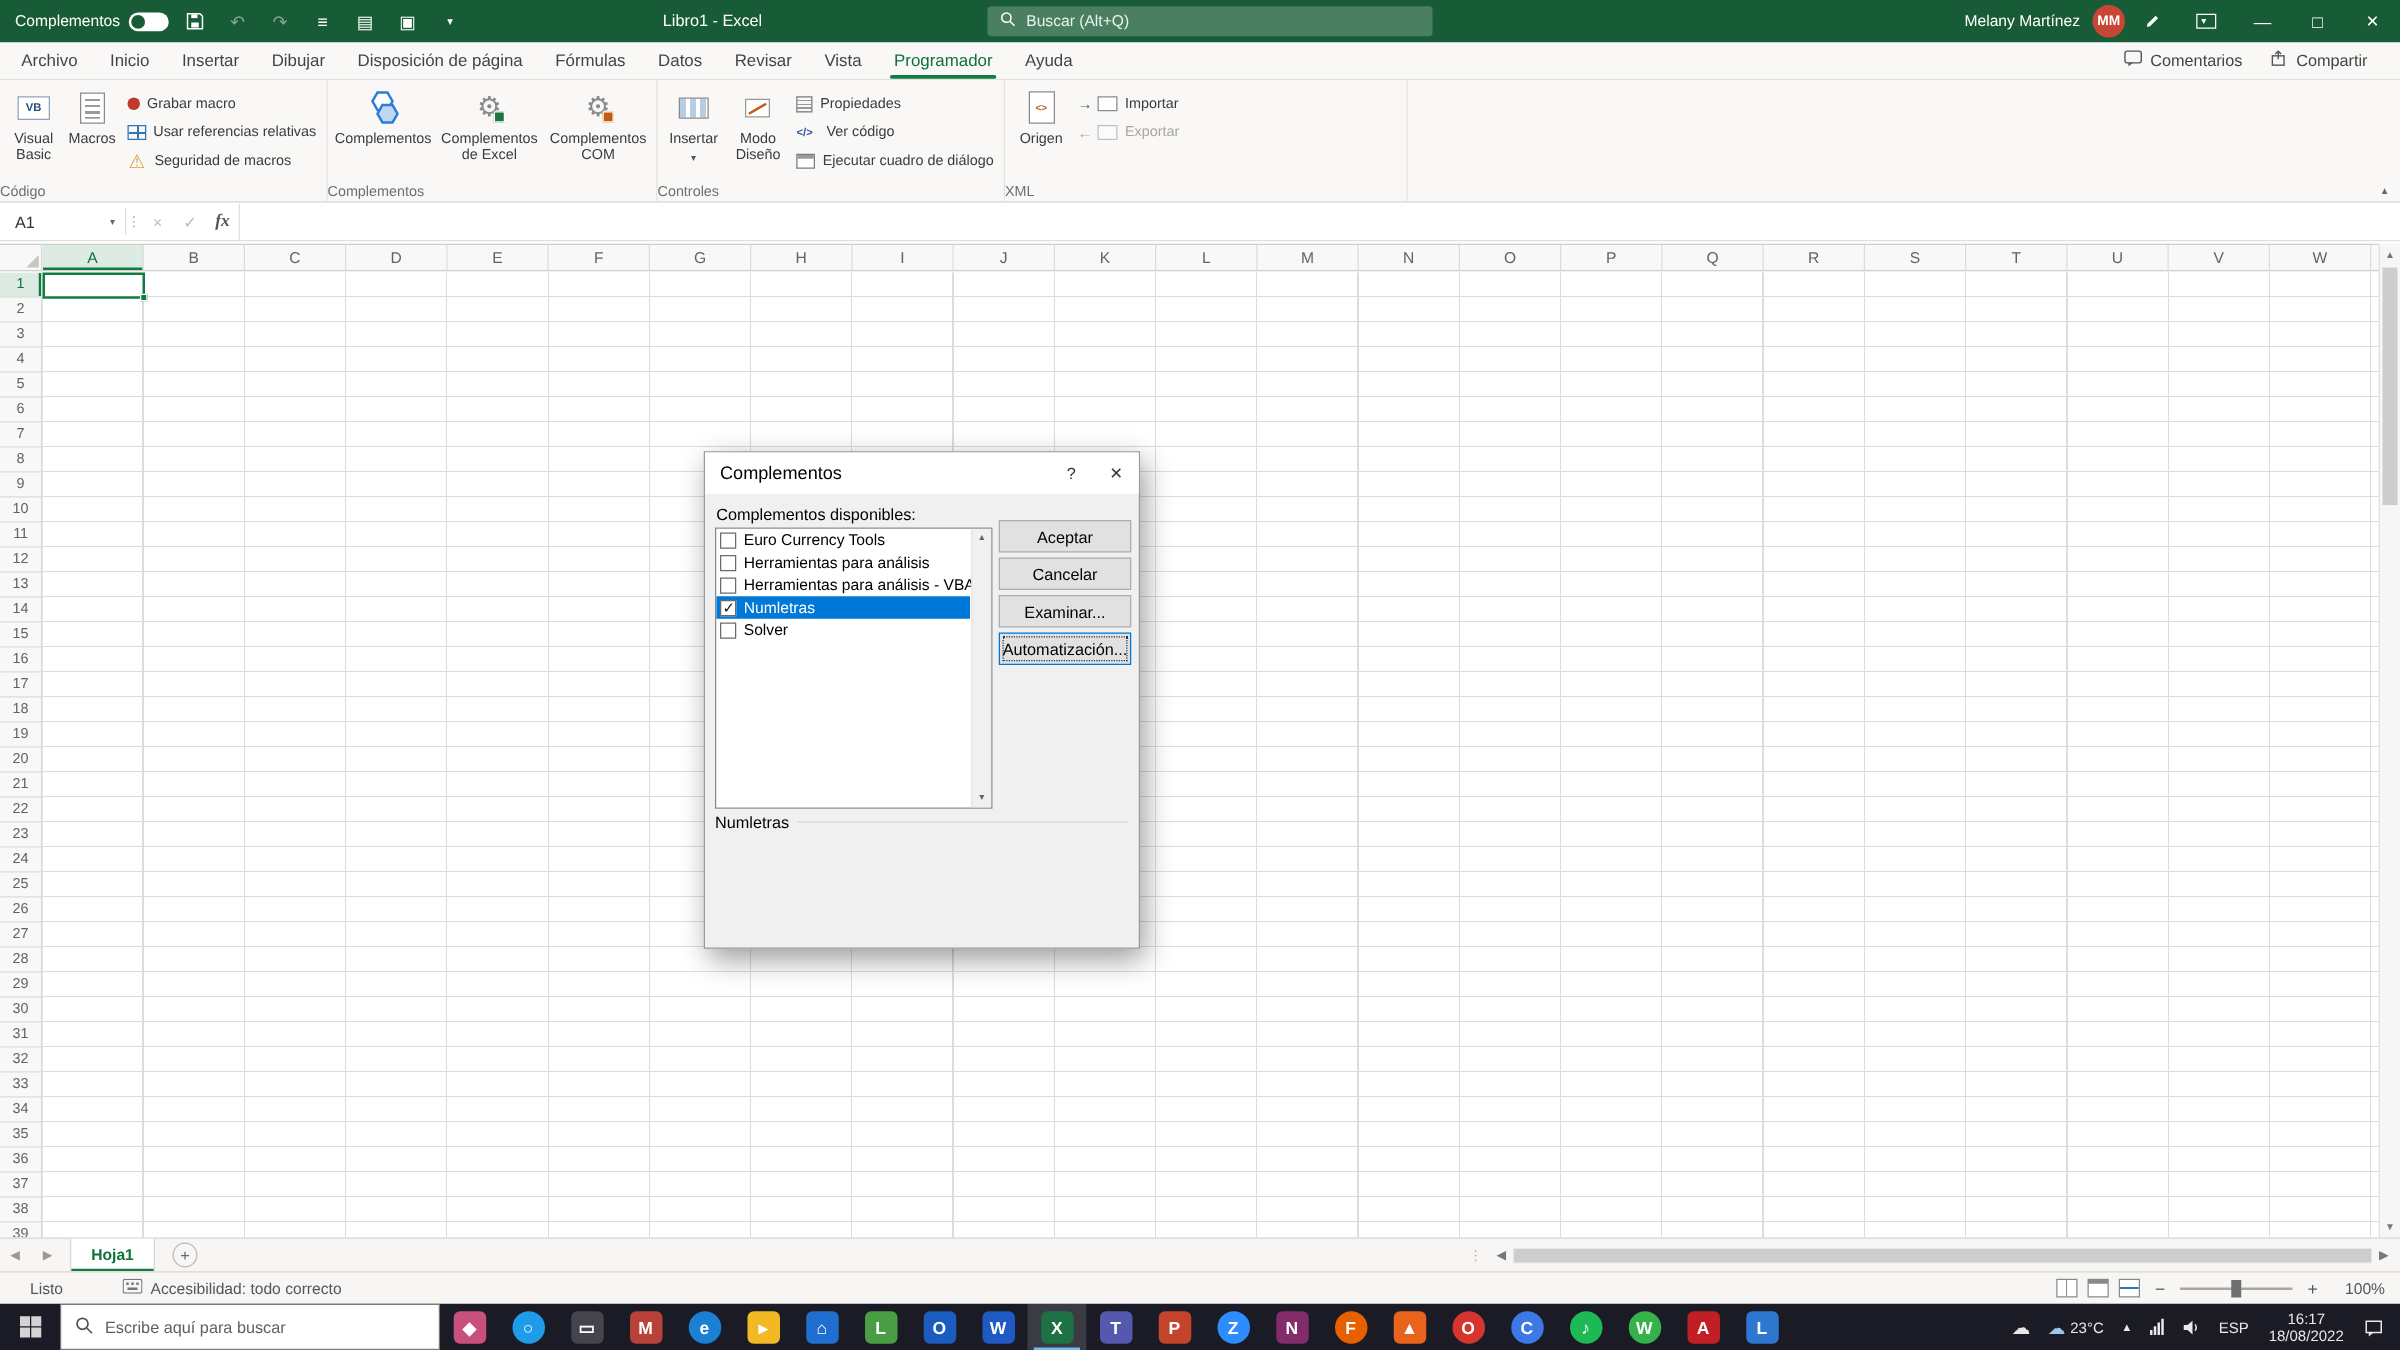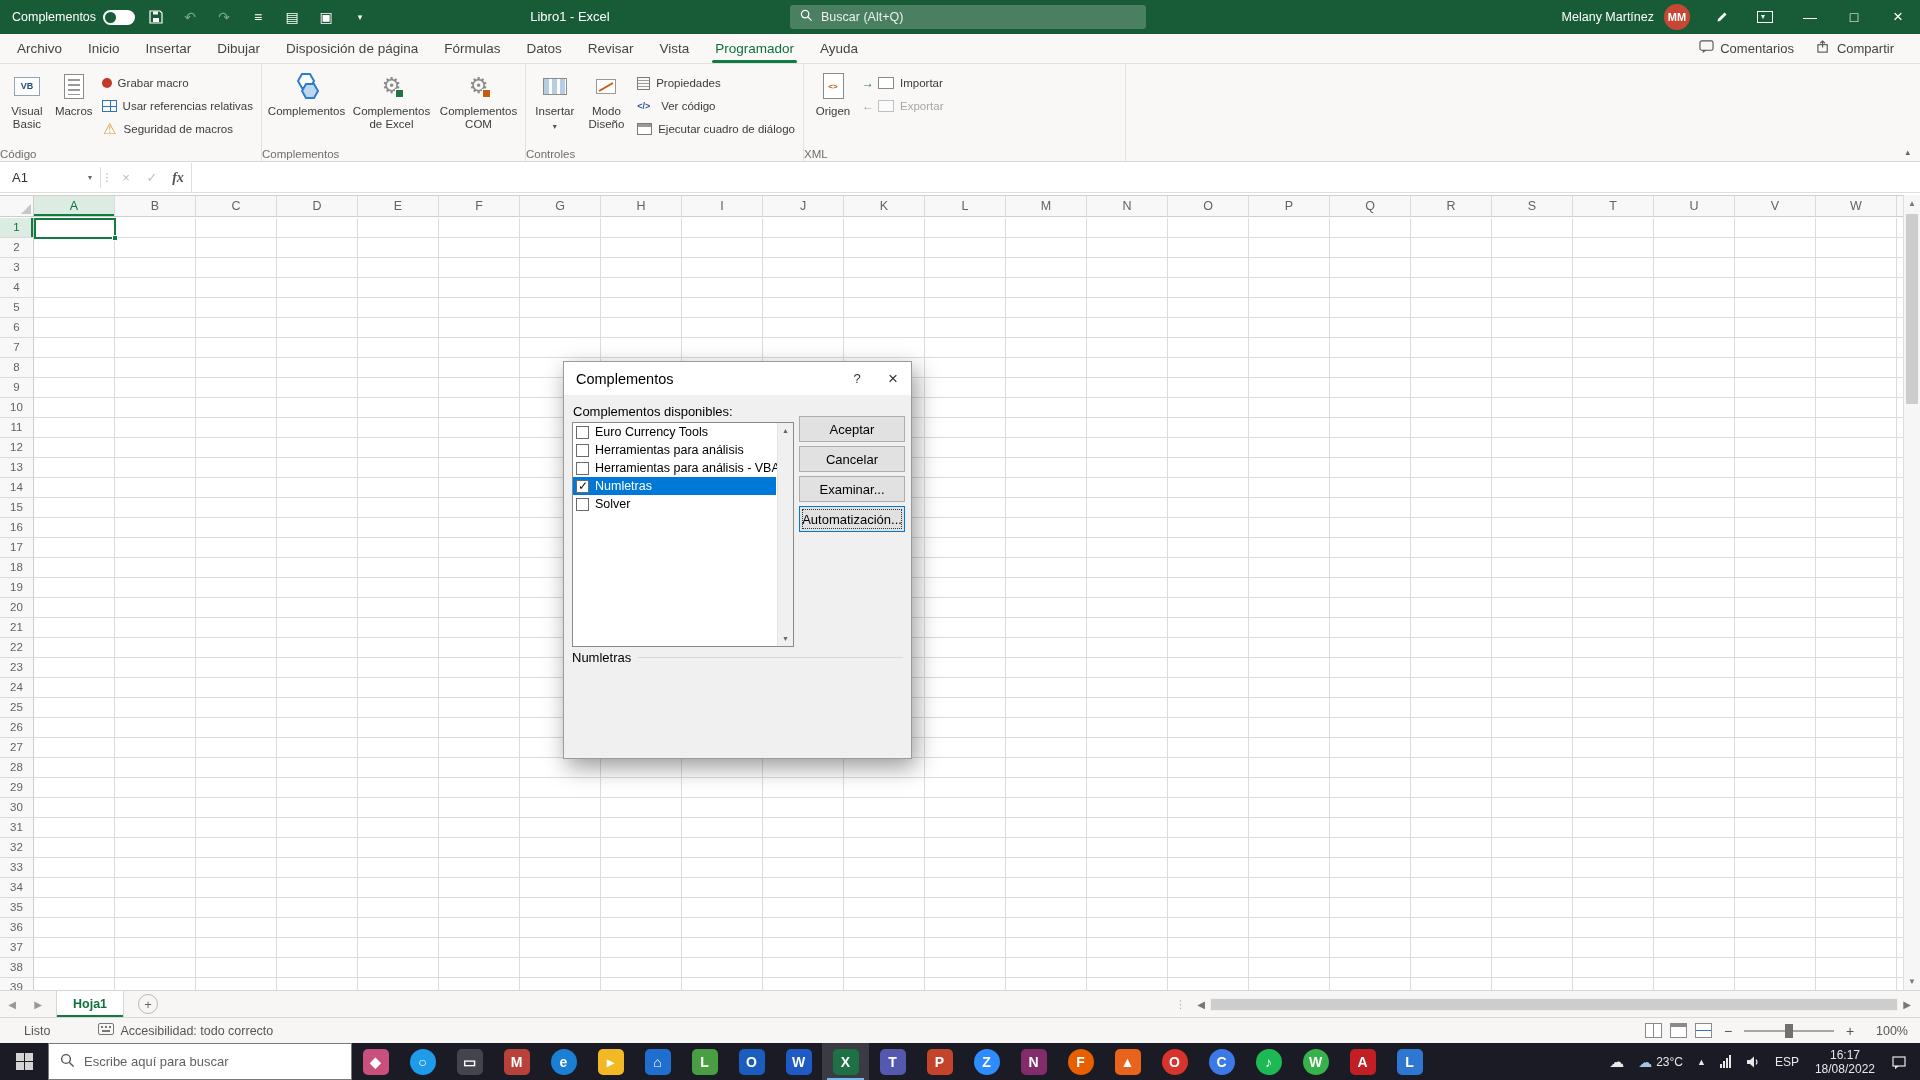--- a/index.html
+++ b/index.html
@@ -11,21 +11,21 @@
 .tb-left{display:flex;align-items:center;gap:8px;padding-left:12px;z-index:2}
 .autosave{display:flex;align-items:center;gap:7px;font-size:12.5px}
 .toggle{width:32px;height:15px;background:#fff;border-radius:8px;position:relative;cursor:pointer}
 .toggle .knob{position:absolute;left:2px;top:2px;width:11px;height:11px;border-radius:50%;background:#185C37}
 .qbtn{width:26px;height:26px;display:flex;align-items:center;justify-content:center;font-size:14px;color:#fff}
 .qbtn.dis{opacity:.45}
 .tb-title{position:absolute;left:440px;width:260px;height:34px;line-height:34px;text-align:center;font-size:13px;z-index:1}
 .tb-search{position:absolute;left:790px;top:5px;width:356px;height:24px;background:rgba(255,255,255,.22);border-radius:3px;display:flex;align-items:center;gap:8px;padding:0 10px;font-size:12.5px;color:#EAF2EC;z-index:2;cursor:text}
 .tb-right{margin-left:auto;display:flex;align-items:center;height:34px;z-index:2}
 .tb-user{font-size:12.5px;padding-right:10px}
-.avatar{width:26px;height:26px;border-radius:50%;background:#C74634;color:#fff;font-size:11px;font-weight:bold;display:flex;align-items:center;justify-content:center;margin-right:10px}
+.avatar{width:26px;height:26px;border-radius:50%;background:#C74634;color:#fff;font-size:11px;font-weight:bold;display:flex;align-items:center;justify-content:center;}
 .winbtn{width:44px;height:34px;display:flex;align-items:center;justify-content:center;font-size:14px;color:#fff}
 .ribopt{width:16px;height:12px;border:1px solid #fff;position:relative;margin-right:2px}
 .ribopt::after{content:"▾";position:absolute;left:3px;top:0px;font-size:8px}
 
 
 .tabsrow{position:absolute;top:34px;left:0;right:0;height:30px;background:#F9F8F7;display:flex;align-items:stretch;padding-left:4px;border-bottom:1px solid #E3E1DF}
 .rtab{padding:0 13px;line-height:30px;font-size:13.5px;color:#444;position:relative;cursor:pointer;white-space:nowrap}
 .rtab.active{color:#0F703B}
 .rtab.active::after{content:"";position:absolute;left:10px;right:10px;bottom:0;height:3px;background:#107C41;border-radius:2px}
 .tabs-right{margin-left:auto;display:flex;align-items:center;gap:22px;padding-right:26px;font-size:13px;color:#444}

